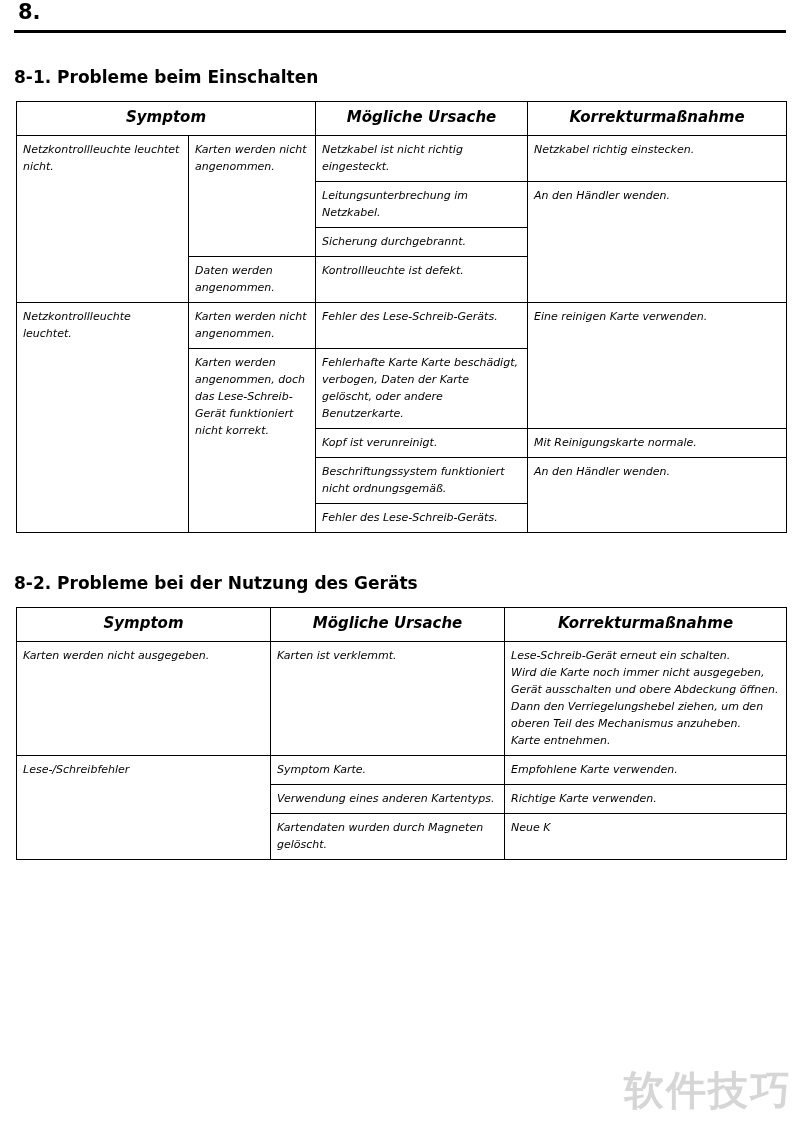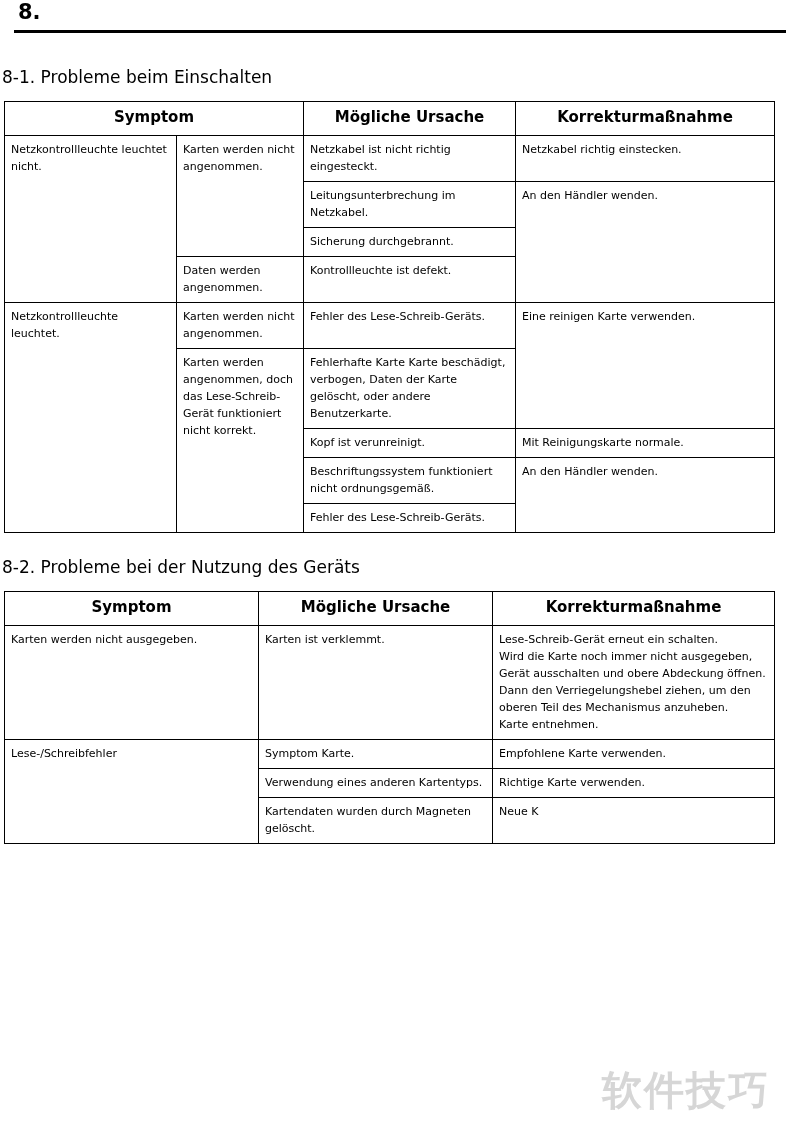--- a/index.html
+++ b/index.html
@@ -36,34 +36,35 @@
     margin-right: 26px;
   }
   .chapter-rule {
     border-bottom: 3px solid #000;
     margin: 6px 14px 0 14px;
   }
 
   
   .section-title {
     font-size: 17px;
-    font-weight: normal;
+    font-weight: bold;
     margin: 34px 0 14px 0;
-    padding-left: 2px;
+    padding-left: 14px;
   }
   .section-title.second {
-    margin-top: 24px;
+    margin-top: 40px;
   }
 
   
   table.doc-table {
     border-collapse: collapse;
-    margin: 0 4px;
+    margin: 0 16px;
     width: 770px;
     table-layout: fixed;
+    font-style: italic;
   }
   table.doc-table th,
   table.doc-table td {
     border: 1px solid #000;
     vertical-align: top;
     padding: 5px 6px 6px 6px;
     font-size: 11px;
     line-height: 1.55;
     font-weight: normal;
     text-align: left;
@@ -102,21 +103,21 @@
   .t1 col.c4 { width: 259px; }
 
   
   .t2 col.c1 { width: 254px; }
   .t2 col.c2 { width: 234px; }
   .t2 col.c3 { width: 282px; }
 
   
   .watermark {
     position: absolute;
-    right: 30px;
+    right: 8px;
     bottom: 16px;
     font-size: 40px;
     font-weight: bold;
     color: #cfcfcf;
     letter-spacing: 2px;
     font-family: "DejaVu Sans", sans-serif;
     opacity: 0.85;
     pointer-events: none;
     user-select: none;
   }

